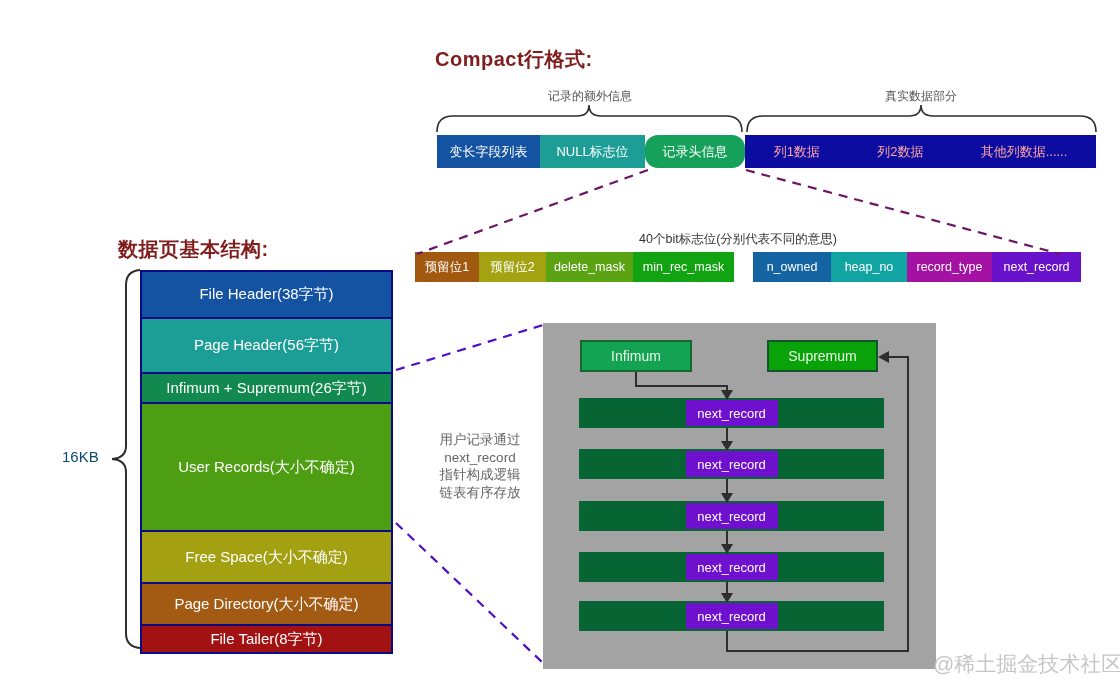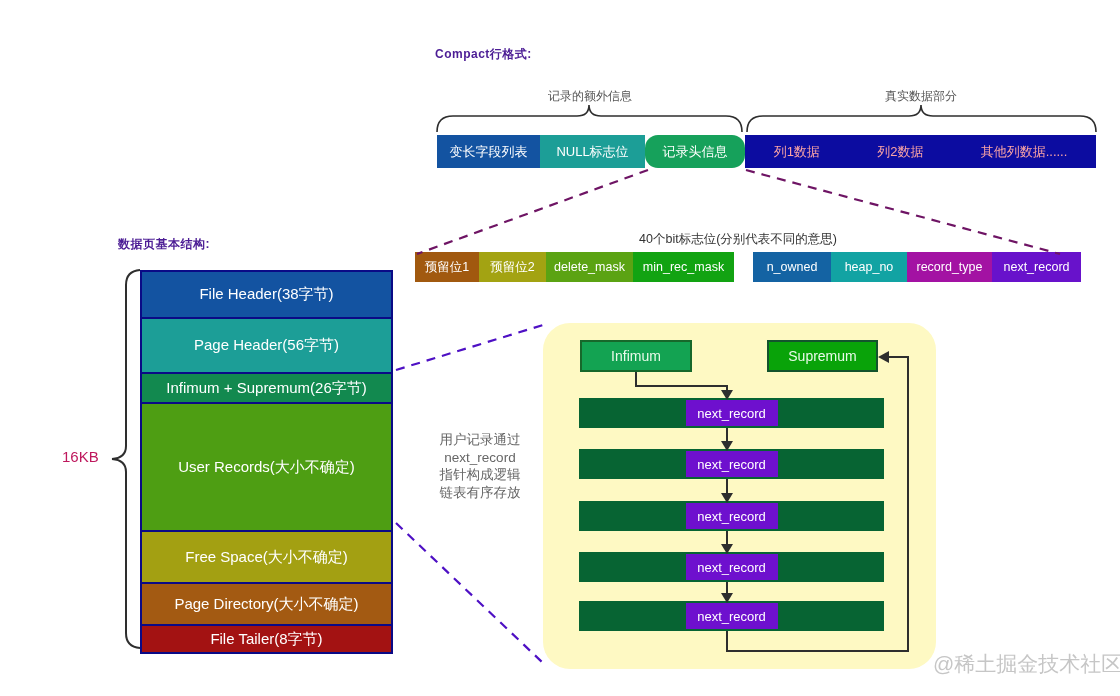--- a/index.html
+++ b/index.html
@@ -1,37 +1,37 @@
 <!DOCTYPE html>
 <html><head>
 <meta charset="utf-8">
 <style>
   * { margin:0; padding:0; box-sizing:border-box; }
   body { background:#ffffff; font-family:"Liberation Sans","DejaVu Sans",sans-serif; }
   .canvas { position:relative; width:1120px; height:696px; background:#ffffff; overflow:hidden; }
 
-  .section-title { position:absolute; font-size:12px; font-weight:700; color:#4c1d95; letter-spacing:0.5px; }
+  .section-title { position:absolute; font-size:20px; font-weight:700; color:#7f1d1d; letter-spacing:0.5px; }
   .brace-label { position:absolute; font-size:12px; color:#555; white-space:nowrap; transform:translateX(-50%); }
 
   
   .compact-row { position:absolute; left:437px; top:135px; height:33px; display:flex; }
   .compact-seg { display:flex; align-items:center; justify-content:center; color:#fff; font-size:13px; white-space:nowrap; }
   .compact-data { display:flex; align-items:center; justify-content:space-around; color:#fca5a5; font-size:13px; }
   .compact-data span { white-space:nowrap; }
 
   
   .bitflag-label { position:absolute; left:738px; top:231px; transform:translateX(-50%); font-size:12.5px; color:#333; white-space:nowrap; }
   .bitflag-row { position:absolute; left:415px; top:252px; height:30px; display:flex; }
   .bitflag { display:flex; align-items:center; justify-content:center; color:#fff; font-size:12.5px; white-space:nowrap; }
 
   
   .stack { position:absolute; left:140px; top:270px; width:253px; border:2px solid #0A0A86; }
   .stack-block { display:flex; align-items:center; justify-content:center; color:#fff; font-size:15px; white-space:nowrap; }
   .stack-block + .stack-block { border-top:2px solid #0A0A86; }
-  .size-label { position:absolute; left:62px; top:448px; font-size:15px; font-weight:500; color:#be185d; }
+  .size-label { position:absolute; left:62px; top:448px; font-size:15px; font-weight:500; color:#0c4a6e; }
 
   
   .note { position:absolute; left:408px; top:431px; width:144px; text-align:center; font-size:13.5px; color:#666; line-height:17.5px; }
 
   
   .panel { position:absolute; left:543px; top:323px; width:393px; height:346px; }
   .endpoint { position:absolute; display:flex; align-items:center; justify-content:center; color:#eafaea; font-size:14px; }
   .infimum { left:37px; top:17px; width:112px; height:32px; border:2px solid #17682b; }
   .supremum { left:224px; top:17px; width:111px; height:32px; border:2px solid #14532d; }
   .rec-bar { position:absolute; left:36px; width:305px; height:30px; display:flex; align-items:center; justify-content:center; }
@@ -87,21 +87,21 @@
     <div class="stack-block" style="height: 28px; background-color: rgb(163, 18, 18);">File Tailer(8字节)</div>
   </div>
 
   <div class="note">
     <div>用户记录通过</div>
     <div>next_record</div>
     <div>指针构成逻辑</div>
     <div>链表有序存放</div>
   </div>
 
-  <div class="panel" style="background-color: #fef9c3; border-radius: 27px;">
+  <div class="panel" style="background-color: #a3a3a3;">
     <div class="endpoint infimum" style="background-color: rgb(19, 163, 82);">Infimum</div>
     <div class="endpoint supremum" style="background-color: rgb(9, 163, 9);">Supremum</div>
 
     <div class="rec-bar" style="top: 75px; background-color: rgb(7, 100, 51);">
       <div class="pointer-box" style="background-color: rgb(110, 16, 206);">next_record</div>
     </div>
     <div class="rec-bar" style="top: 126px; background-color: rgb(7, 100, 51);">
       <div class="pointer-box" style="background-color: rgb(110, 16, 206);">next_record</div>
     </div>
     <div class="rec-bar" style="top: 178px; background-color: rgb(7, 100, 51);">

